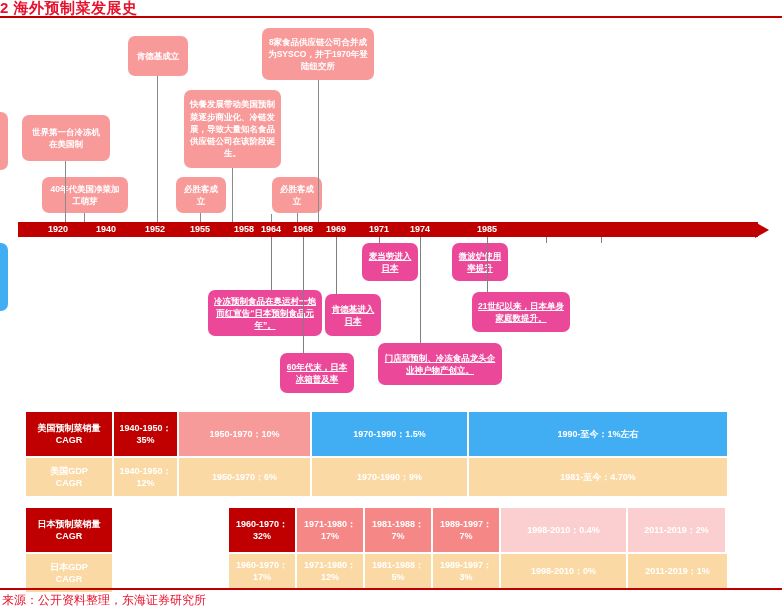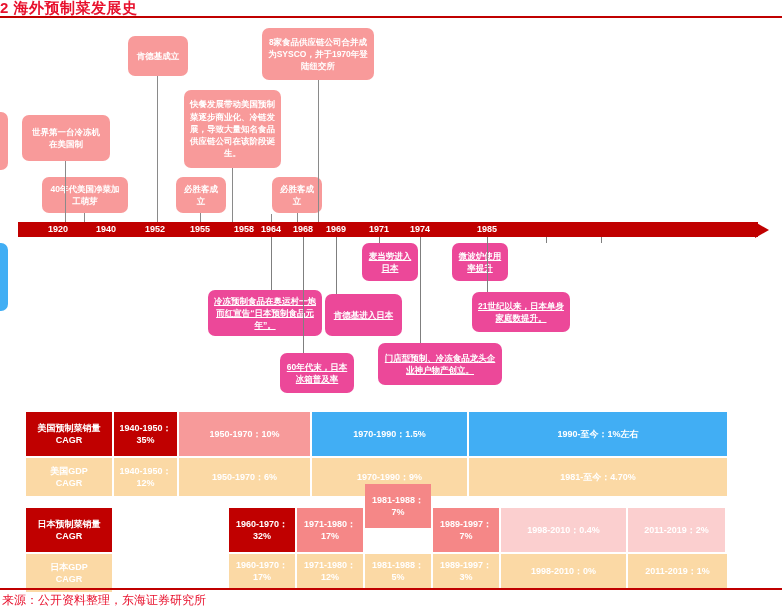--- a/index.html
+++ b/index.html
@@ -144,21 +144,21 @@
   <div class="yr-out" style="left:546px;">1994</div>
   <div class="yr-out" style="left:601px;">2000</div>
 
   <div class="tick" style="left:65px;  top:214px; height:8px;"></div>
   <div class="tick" style="left:157px; top:214px; height:8px;"></div>
   <div class="tick" style="left:232px; top:214px; height:8px;"></div>
   <div class="tick" style="left:271px; top:214px; height:8px;"></div>
 
   <div class="bub blue" style="left:208px; top:290px; width:114px; height:46px;">冷冻预制食品在奥运村一炮而红宣告“日本预制食品元年”。</div>
   <div class="bub blue" style="left:280px; top:353px; width:74px; height:40px;">60年代末，日本冰箱普及率</div>
-  <div class="bub blue" style="left:325px; top:294px; width:77px; height:42px;">肯德基进入日本</div>
+  <div class="bub blue" style="left:325px; top:294px; width:56px; height:42px;">肯德基进入日本</div>
   <div class="bub blue" style="left:362px; top:243px; width:56px; height:38px;">麦当劳进入日本</div>
   <div class="bub blue" style="left:378px; top:343px; width:124px; height:42px;">门店型预制、冷冻食品龙头企业神户物产创立。</div>
   <div class="bub blue" style="left:452px; top:243px; width:56px; height:38px;">微波炉使用率提升</div>
   <div class="bub blue" style="left:472px; top:292px; width:98px; height:40px;">21世纪以来，日本单身家庭数提升。</div>
 
   <div class="stem blue" style="left:271px; top:237px; height:53px;"></div>
   <div class="stem blue" style="left:303px; top:237px; height:116px;"></div>
   <div class="stem blue" style="left:336px; top:237px; height:57px;"></div>
   <div class="stem blue" style="left:379px; top:237px; height:6px;"></div>
   <div class="stem blue" style="left:420px; top:237px; height:106px;"></div>
@@ -194,21 +194,21 @@
   <div class="tbl">
 
     <div class="cell c-darkred lbl-head" style="left:26px; top:508px; width:86px; height:44px;">
       <span style="display:block">
         <span>日本预制菜销量</span><br>
         <span>CAGR</span>
       </span>
     </div>
     <div class="cell c-darkred" style="left:229px; top:508px; width:66px; height:44px;">1960-1970：32%</div>
     <div class="cell c-pink2" style="left:297px; top:508px; width:66px; height:44px;">1971-1980：17%</div>
-    <div class="cell c-pink2" style="left:365px; top:484px; width:66px; height:44px;">1981-1988：7%</div>
+    <div class="cell c-pink2" style="left:365px; top:508px; width:66px; height:44px;">1981-1988：7%</div>
     <div class="cell c-pink2" style="left:433px; top:508px; width:66px; height:44px;">1989-1997：7%</div>
     <div class="cell c-pinklt" style="left:501px; top:508px; width:125px; height:44px;">1998-2010：0.4%</div>
     <div class="cell c-pinklt" style="left:628px; top:508px; width:97px; height:44px;">2011-2019：2%</div>
 
     <div class="cell c-orange lbl-head" style="left:26px; top:554px; width:86px; height:38px;">
       <span style="display:block">
         <span>日本GDP</span><br>
         <span>CAGR</span>
       </span>
     </div>

